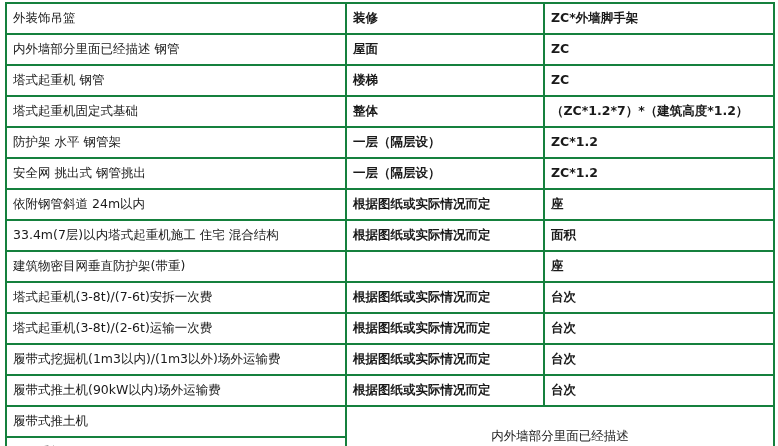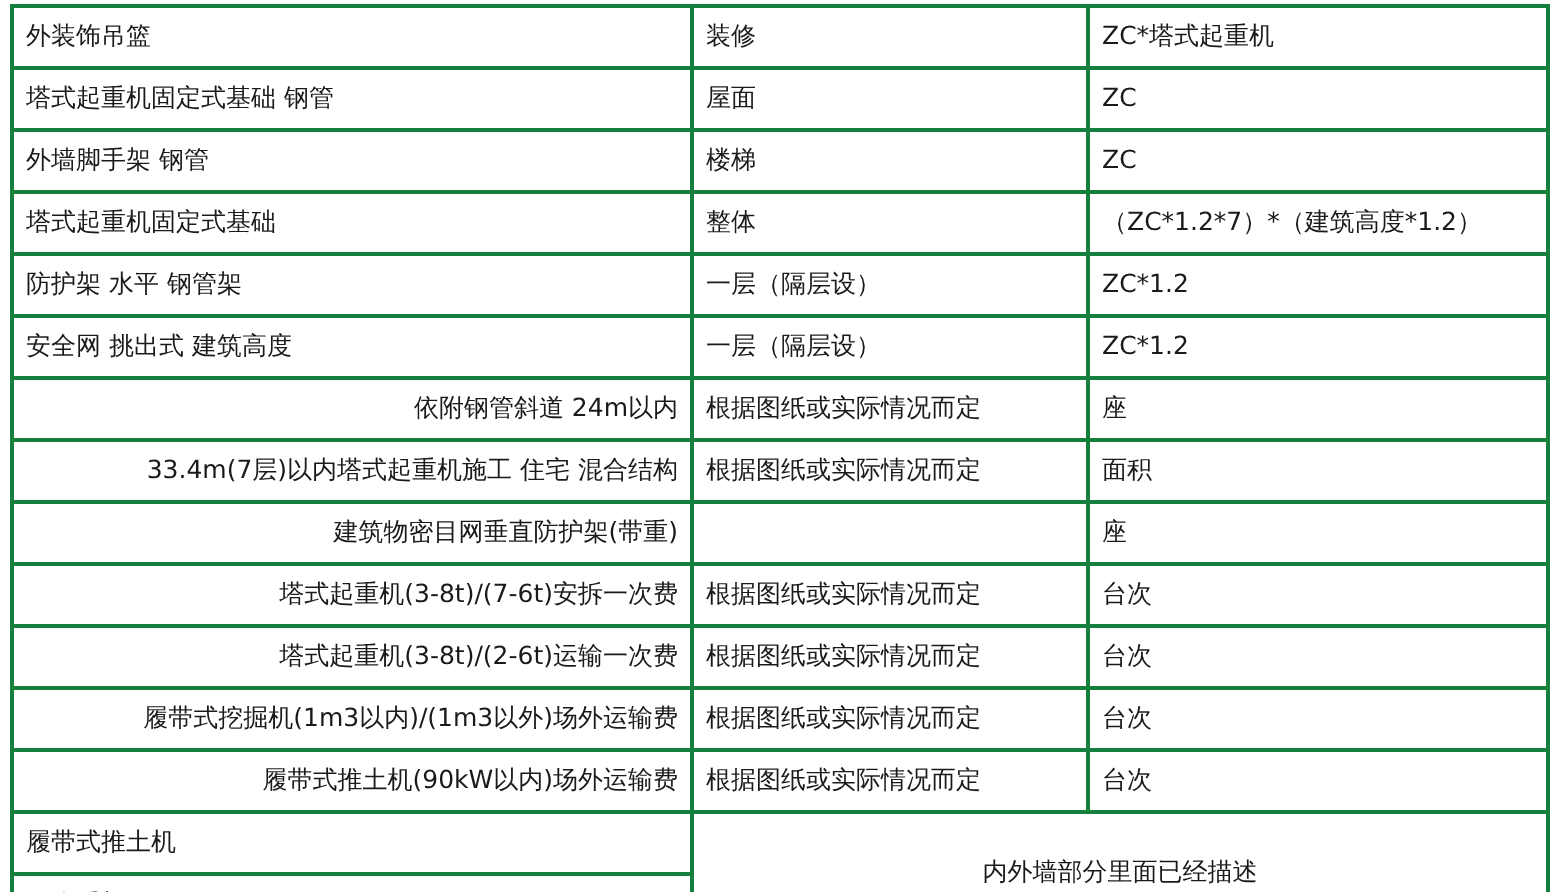--- a/index.html
+++ b/index.html
@@ -40,70 +40,70 @@
     vertical-align: middle;
     white-space: nowrap;
     overflow: hidden;
     background: #ffffff;
   }
   td.desc {
     letter-spacing: 0px;
   }
   td.unit, td.formula {
     letter-spacing: 0px;
+    font-weight: bold;
   }
   td.merged-note {
     text-align: center;
     vertical-align: middle;
     font-size: 12.5px;
   }
   
   td.mixed {
     font-size: 12px;
-    text-align: right;
   }
 </style>
 </head>
 <body>
 
 <div class="sheet">
   <table class="grid">
     <colgroup>
       <col class="c1">
       <col class="c2">
       <col class="c3">
     </colgroup>
     <tbody>
       <tr>
         <td class="desc">外装饰吊篮</td>
         <td class="unit">装修</td>
-        <td class="formula">ZC*塔式起重机</td>
+        <td class="formula">ZC*外墙脚手架</td>
       </tr>
       <tr>
-        <td class="desc">塔式起重机固定式基础  钢管</td>
+        <td class="desc">内外墙部分里面已经描述  钢管</td>
         <td class="unit">屋面</td>
         <td class="formula">ZC</td>
       </tr>
       <tr>
-        <td class="desc">外墙脚手架  钢管</td>
+        <td class="desc">塔式起重机  钢管</td>
         <td class="unit">楼梯</td>
         <td class="formula">ZC</td>
       </tr>
       <tr>
         <td class="desc">塔式起重机固定式基础</td>
         <td class="unit">整体</td>
         <td class="formula">（ZC*1.2*7）*（建筑高度*1.2）</td>
       </tr>
       <tr>
         <td class="desc">防护架  水平  钢管架</td>
         <td class="unit">一层（隔层设）</td>
         <td class="formula">ZC*1.2</td>
       </tr>
       <tr>
-        <td class="desc">安全网  挑出式  建筑高度</td>
+        <td class="desc">安全网  挑出式  钢管挑出</td>
         <td class="unit">一层（隔层设）</td>
         <td class="formula">ZC*1.2</td>
       </tr>
       <tr>
         <td class="desc mixed">依附钢管斜道 24m以内</td>
         <td class="unit">根据图纸或实际情况而定</td>
         <td class="formula">座</td>
       </tr>
       <tr>
         <td class="desc mixed">33.4m(7层)以内塔式起重机施工  住宅  混合结构</td>

